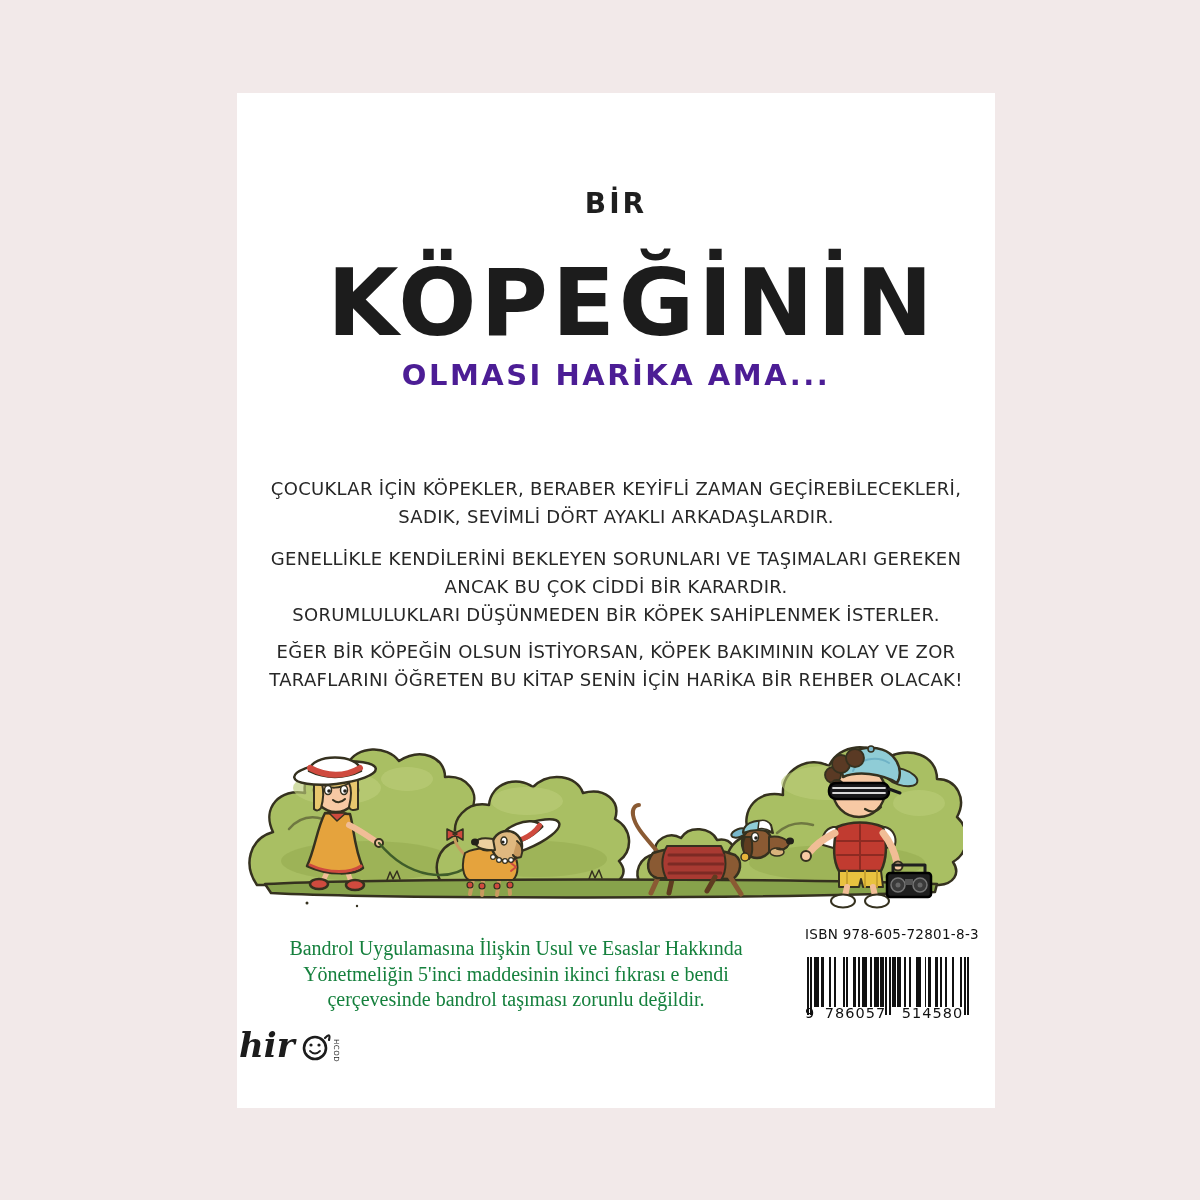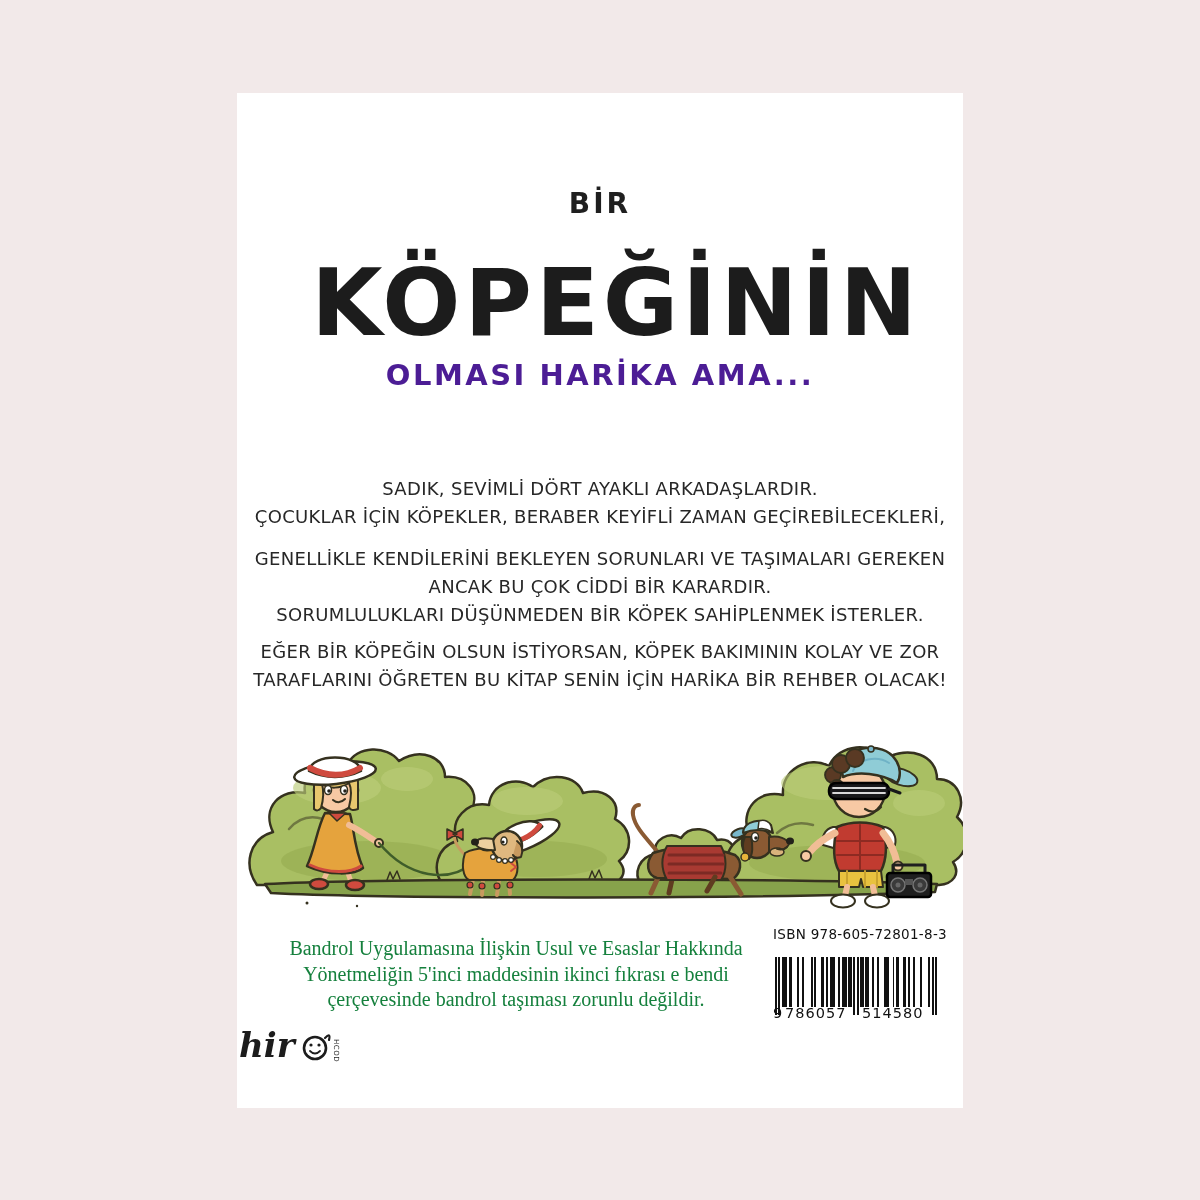--- a/index.html
+++ b/index.html
@@ -1,18 +1,18 @@
 <!DOCTYPE html>
 <html><head>
 <meta charset="utf-8">
 <style>
   html,body{margin:0;padding:0;}
   .stage{position:relative;width:1200px;height:1200px;background:#f2e9e9;overflow:hidden;
          font-family:"DejaVu Sans",sans-serif;}
-  .page{position:absolute;left:237px;top:93px;width:726px;height:1015px;background:#ffffff;}
+  .page{position:absolute;left:237px;top:93px;width:726px;height:1015px;background:#ffffff;padding-left:32px;}
 
   
   .title-kicker{position:absolute;top:95px;left:0;width:100%;text-align:center;
     font-weight:bold;font-size:28px;line-height:32px;letter-spacing:3px;color:#1f1f1f;}
   .title-main{position:absolute;top:140px;left:0;width:100%;text-align:center;margin:16px;
     font-weight:bold;font-size:92px;line-height:110px;letter-spacing:4px;color:#1c1c1c;white-space:nowrap;}
   .title-subtitle{position:absolute;top:264px;left:0;width:100%;text-align:center;
     font-weight:bold;font-size:29px;line-height:36px;letter-spacing:2.5px;color:#4c1d95;}
 
   
@@ -26,41 +26,41 @@
   
   .bandrol{position:absolute;left:46px;top:843px;width:466px;text-align:center;
     font-family:"Liberation Serif","DejaVu Serif",serif;font-size:20px;line-height:25.5px;color:#15803d;}
   .bandrol div{white-space:nowrap;}
   .barcode-block{position:absolute;right:24px;top:833px;width:166px;}
   .isbn-label{font-size:13.5px;letter-spacing:.3px;color:#111;text-align:center;margin-bottom:15px;white-space:nowrap;}
   .barcode-svg{display:block;margin:0 auto;}
   .barcode-svg rect{fill:#111;}
   .barcode-digits{display:grid;grid-template-columns:12px 1fr 1fr;margin-top:-9px;
     font-size:14.5px;color:#111;line-height:15px;}
-  .barcode-digits span{text-align:left;letter-spacing:1px;}
+  .barcode-digits span{text-align:center;letter-spacing:1px;}
   .barcode-digits .lead{text-align:left;letter-spacing:0;}
 
   
   .logo{position:absolute;left:0;top:932px;width:100%;display:flex;justify-content:flex-start;}
   .logo-script{font-family:"DejaVu Serif",serif;font-style:italic;font-weight:bold;font-size:34px;fill:#1c1c1c;}
   .logo-sub{font-family:"DejaVu Sans",sans-serif;font-size:7px;fill:#1c1c1c;letter-spacing:.5px;}
 </style>
 </head>
 <body>
 
 <div class="stage">
   <div class="page">
 
     <div class="title-kicker">BİR</div>
     <h1 class="title-main">KÖPEĞİNİN</h1>
     <div class="title-subtitle">OLMASI HARİKA AMA...</div>
 
     <div class="copy copy-p1">
+      <span class="copy-line">ÇOCUKLAR İÇİN KÖPEKLER, BERABER KEYİFLİ ZAMAN GEÇİREBİLECEKLERİ,</span>
       <span class="copy-line">SADIK, SEVİMLİ DÖRT AYAKLI ARKADAŞLARDIR.</span>
-      <span class="copy-line">ÇOCUKLAR İÇİN KÖPEKLER, BERABER KEYİFLİ ZAMAN GEÇİREBİLECEKLERİ,</span>
     </div>
     <div class="copy copy-p2">
       <span class="copy-line">GENELLİKLE KENDİLERİNİ BEKLEYEN SORUNLARI VE TAŞIMALARI GEREKEN</span>
       <span class="copy-line">ANCAK BU ÇOK CİDDİ BİR KARARDIR.</span>
       <span class="copy-line">SORUMLULUKLARI DÜŞÜNMEDEN BİR KÖPEK SAHİPLENMEK İSTERLER.</span>
     </div>
     <div class="copy copy-p3">
       <span class="copy-line">EĞER BİR KÖPEĞİN OLSUN İSTİYORSAN, KÖPEK BAKIMININ KOLAY VE ZOR</span>
       <span class="copy-line">TARAFLARINI ÖĞRETEN BU KİTAP SENİN İÇİN HARİKA BİR REHBER OLACAK!</span>
     </div>

